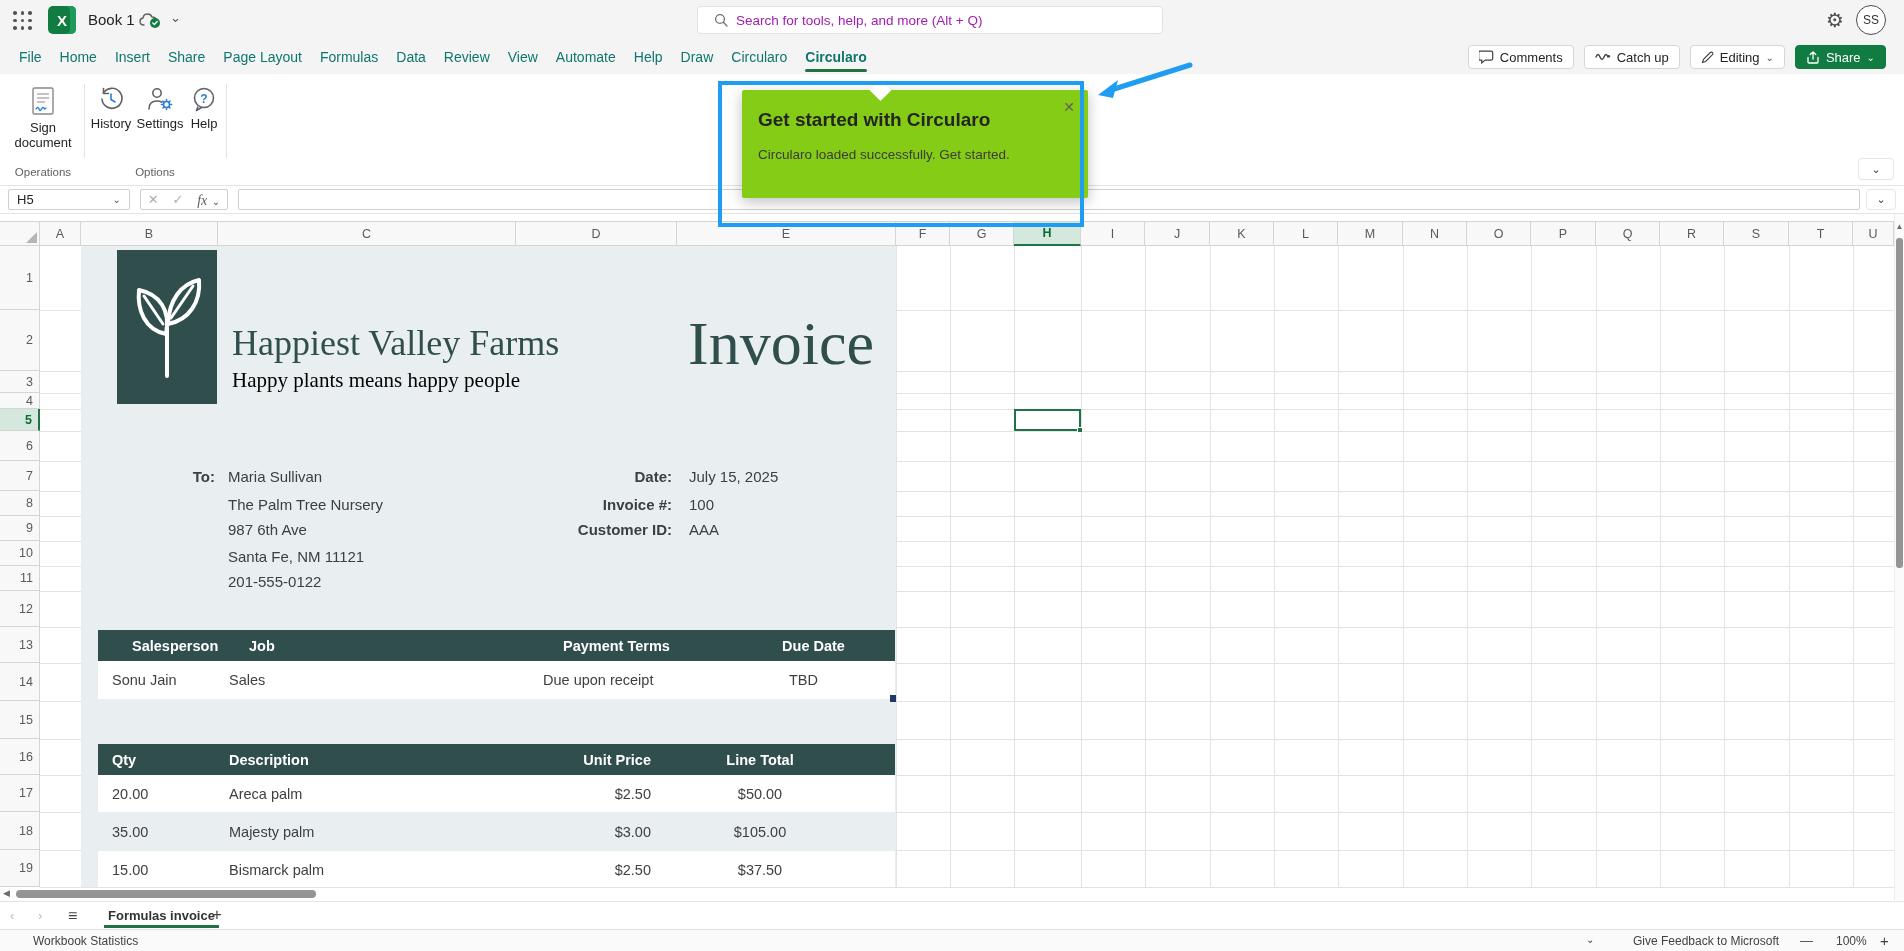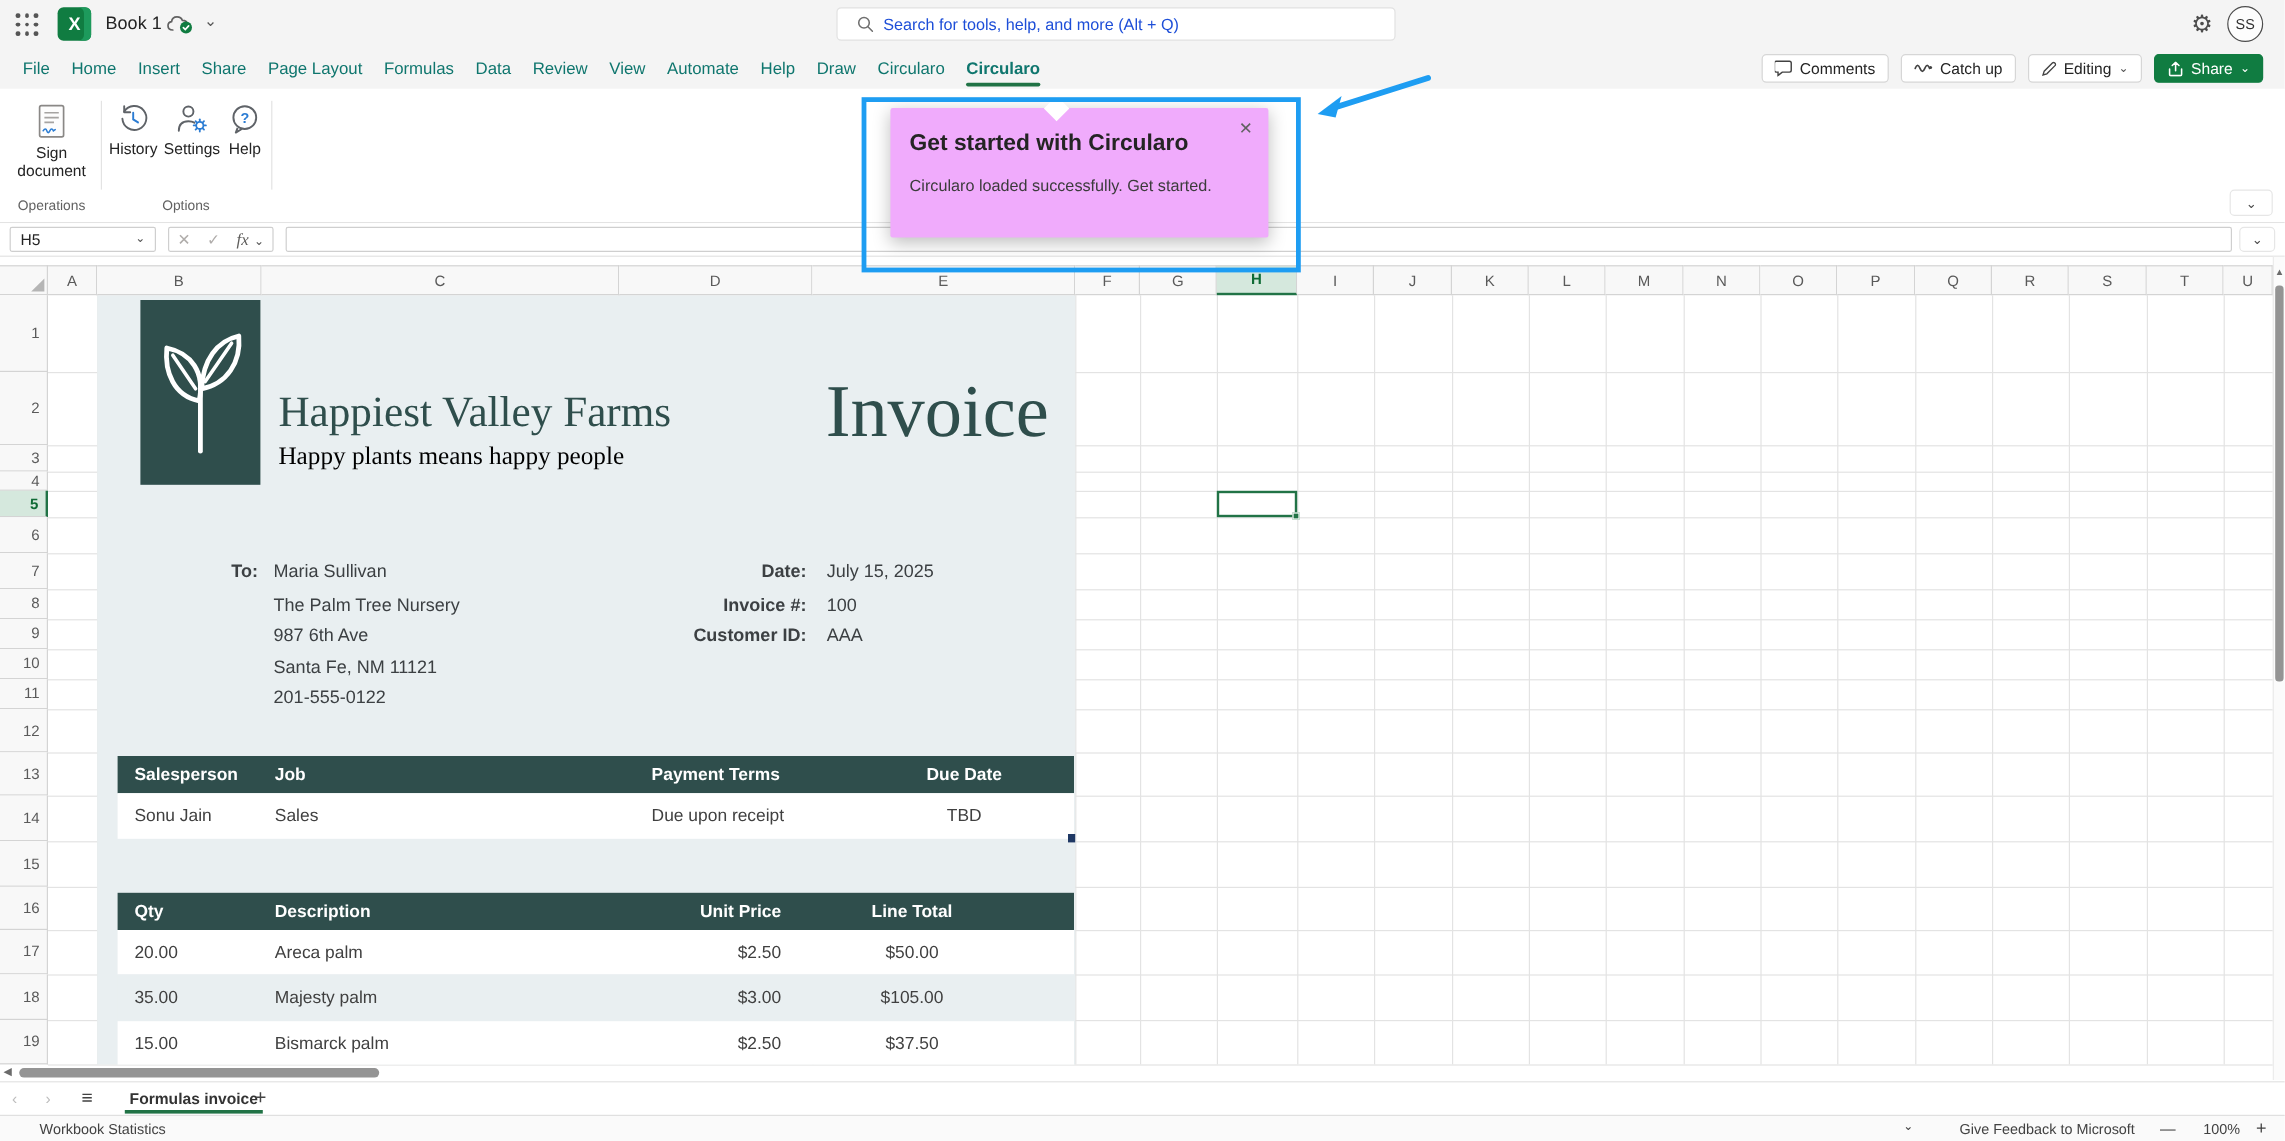--- a/index.html
+++ b/index.html
@@ -12,21 +12,21 @@
             grid-template-columns:repeat(3,1fr); gap:3px; cursor:pointer; }
   .waffle span { width:3.5px; height:3.5px; border-radius:50%; background:#555; }
   .xl-icon { position:absolute; left:48px; top:6px; width:28px; height:28px; border-radius:5px;
              background:#107c41; color:#fff; font-weight:bold; font-size:15px;
              display:flex; align-items:center; justify-content:center; box-shadow:inset -6px 0 0 #1d9a5c; }
   .doc-title { position:absolute; left:88px; top:11px; font-size:15px; color:#242424; }
   .cloud-icon { position:absolute; left:138px; top:11px; }
   .title-chevron { position:absolute; left:170px; top:10px; color:#555; font-size:13px; }
   .searchbox { position:absolute; left:697px; top:6px; width:466px; height:28px; background:#fff;
                border:1px solid #e1e1e1; border-radius:4px; display:flex; align-items:center;
-               padding:0 16px; color:#1d4ed8; font-size:13.5px; gap:8px; }
+               padding:0 16px; color:#a21caf; font-size:13.5px; gap:8px; }
   .gear { position:absolute; left:1826px; top:8px; font-size:20px; color:#4d4d4d; cursor:pointer; }
   .avatar { position:absolute; left:1856px; top:5px; width:30px; height:30px; border-radius:50%;
             border:1.4px solid #4d4d4d; background:#fdfdfd; display:flex; align-items:center;
             justify-content:center; font-size:12px; color:#333; cursor:pointer; }
 
   
   .menubar { position:absolute; left:0; top:40px; width:1904px; height:34px; background:#f4f4f4; display:flex; align-items:center; }
   .tabs { display:flex; padding-left:10px; height:100%; align-items:center; }
   .tab { position:relative; padding:0 9px; font-size:14px; color:#0f766e; height:100%;
          display:flex; align-items:center; cursor:pointer; white-space:nowrap; }
@@ -132,21 +132,21 @@
   
   .statusbar { position:absolute; left:0; top:929px; width:1904px; height:22px; background:#fafafa; border-top:1px solid #e0e0e0; }
   .wb-stats { position:absolute; left:33px; top:4px; font-size:12px; color:#424242; cursor:pointer; }
   .st-chev { position:absolute; left:1586px; top:4px; font-size:10px; color:#424242; cursor:pointer; }
   .feedback { position:absolute; left:1633px; top:4px; font-size:12px; color:#424242; cursor:pointer; }
   .zoom-out { position:absolute; left:1800px; top:3px; font-size:13px; color:#424242; cursor:pointer; }
   .zoom-pct { position:absolute; left:1836px; top:4px; font-size:12px; color:#424242; cursor:pointer; }
   .zoom-in  { position:absolute; left:1880px; top:2px; font-size:15px; color:#424242; cursor:pointer; }
 
   
-  .callout { position:absolute; left:742px; top:90px; width:315px; height:108px; background:#f0abfc; z-index:40;
+  .callout { position:absolute; left:742px; top:90px; width:346px; height:108px; background:#84cc16; z-index:40;
              box-shadow:0 4px 14px rgba(0,0,0,0.25); border-radius:2px; }
   .callout-notch { position:absolute; left:131px; top:-7px; width:15px; height:15px; background:#fff; transform:rotate(45deg); }
   .callout-title { position:absolute; left:16px; top:19px; font-size:19px; font-weight:bold; color:#242424; }
   .callout-close { position:absolute; right:13px; top:9px; font-size:14px; color:#616161; cursor:pointer; }
   .callout-body { position:absolute; left:16px; top:57px; font-size:13.5px; color:#3b3b3b; }
   .anno-rect { position:absolute; left:718px; top:81px; width:366px; height:146px; border:4px solid #1e9df2;
                z-index:50; pointer-events:none; }
   .anno-arrow { position:absolute; left:1085px; top:52px; z-index:50; pointer-events:none; }
 
   svg { display:block; }
@@ -413,21 +413,21 @@
     <div class="to-line" style="top:327px;">201-555-0122</div>
 
     <div class="meta-label" style="top:222px;">Date:</div>
     <div class="meta-value" style="top:222px;">July 15, 2025</div>
     <div class="meta-label" style="top:250px;">Invoice #:</div>
     <div class="meta-value" style="top:250px;">100</div>
     <div class="meta-label" style="top:275px;">Customer ID:</div>
     <div class="meta-value" style="top:275px;">AAA</div>
 
     <div class="inv-table" style="top:384px;">
-      <div class="t-row t-head sales-grid" style="height:31px;">
+      <div class="t-row t-head sales-grid" style="height:31px;padding-left:20px;">
         <span class="c1">Salesperson</span>
         <span class="c2">Job</span>
         <span class="c3">Payment Terms</span>
         <span class="c4">Due Date</span>
       </div>
       <div class="t-row sales-grid" style="height:38px; position:relative;">
         <span class="c1">Sonu Jain</span>
         <span class="c2">Sales</span>
         <span class="c3">Due upon receipt</span>
         <span class="c4">TBD</span>

